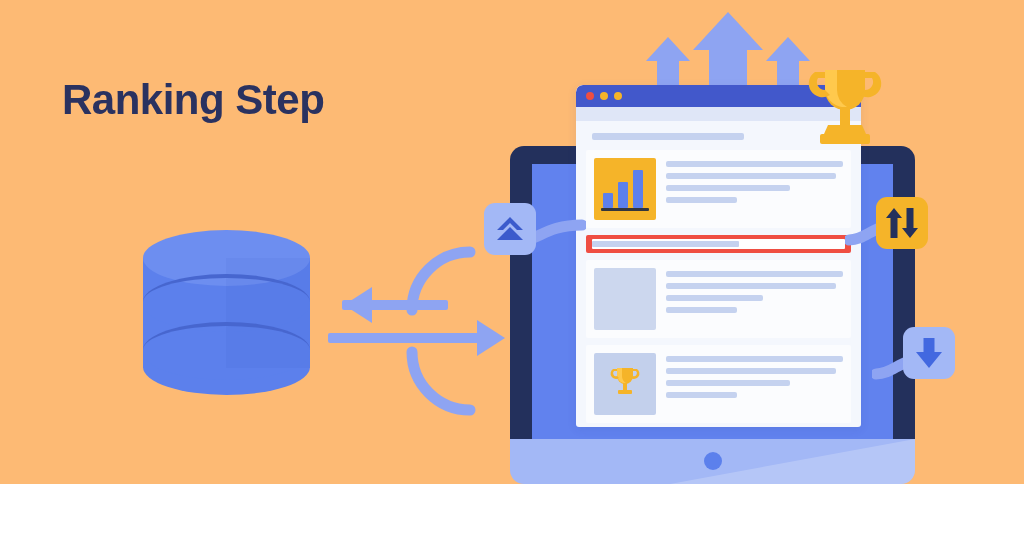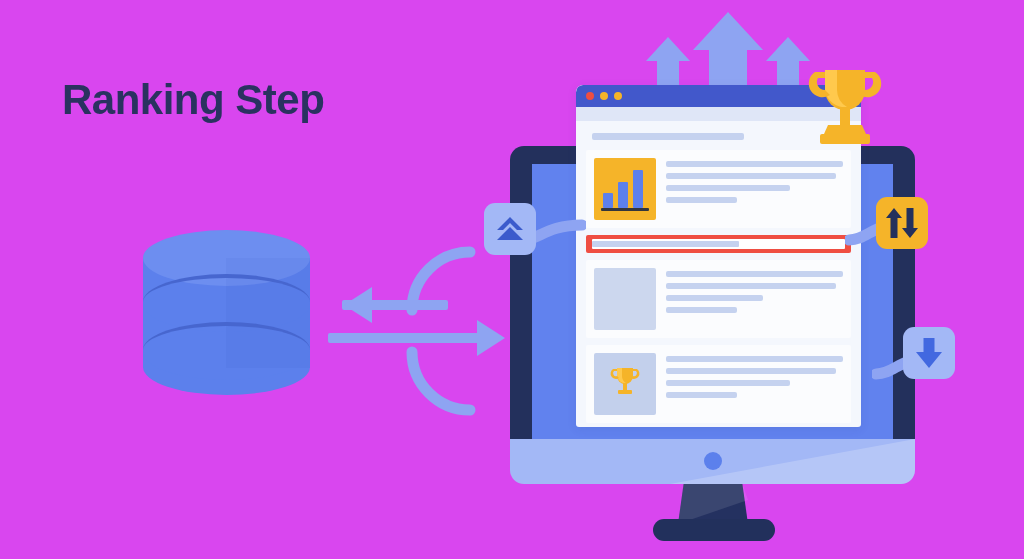--- a/index.html
+++ b/index.html
@@ -7,22 +7,22 @@
     margin: 0;
     padding: 0;
     background: #ffffff;
   }
   body {
     font-family: "Liberation Sans", sans-serif;
   }
   #scene {
     position: relative;
     width: 1024px;
-    height: 559px;
-    background: #d946ef;
+    height: 484px;
+    background: #fdba74;
     overflow: hidden;
   }
   
   #page-title {
     position: absolute;
     left: 62px;
     top: 76px;
     font-size: 42px;
     font-weight: bold;
     color: #2a3260;

